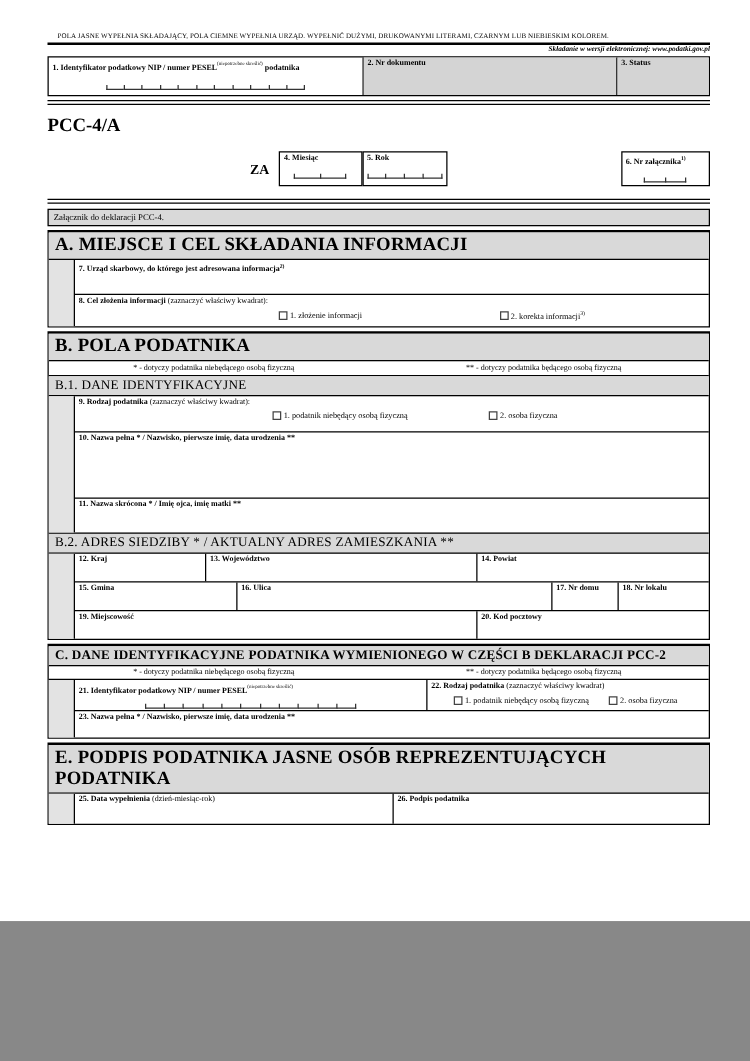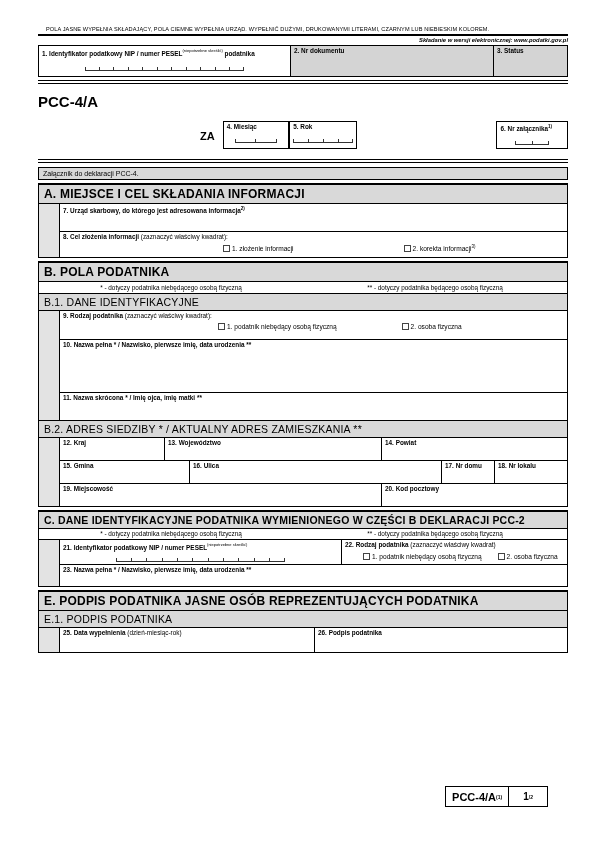--- a/index.html
+++ b/index.html
@@ -1,17 +1,17 @@
 <!DOCTYPE html>
 <html><head>
 <meta charset="utf-8">
 <style>
   html,body{margin:0;padding:0;background:#888;}
-  .sheet{position:relative;width:600px;height:849px;background:#ffffff;margin:0 auto;
-         font-family:Liberation Sans, sans-serif;color:#000;overflow:hidden;}
+  .sheet{position:relative;width:600px;height:737px;background:#ffffff;margin:0 auto;
+         font-family:Liberation Serif, serif;color:#000;overflow:hidden;}
   .content{position:absolute;left:38px;top:26px;width:530px;}
 
   
   .instr{font-size:5.6px;letter-spacing:.1px;text-align:left;padding-left:8px;}
   .topline{height:2px;background:#000;margin-top:2px;}
   .efiling{font-size:5.8px;font-weight:bold;font-style:italic;text-align:right;margin-top:1px;}
   .efiling .url{text-decoration:none;}
 
   
   .toprow{display:flex;border:1px solid #000;margin-top:2px;height:30px;}
@@ -41,21 +41,21 @@
   .za-lab{font-size:11px;font-weight:bold;margin-left:162px;margin-top:9px;margin-right:8px;}
   .za-box{border:1px solid #000;height:28px;padding:1px 3px;box-sizing:border-box;}
   .za-m{width:78px;}
   .za-r{width:80px;margin-left:0;}
   .za-z{width:84px;margin-left:139px;}
   .za-box .ruler{margin:8px auto 0;}
 
   .attach-bar{border:1px solid #000;background:#d9d9d9;font-size:7px;padding:2px 4px;margin-top:4px;}
 
   .section{border:1px solid #000;border-top-width:2px;margin-top:3px;}
-  .sec-h{background:#d9d9d9;border-bottom:1px solid #000;font-size:12px;font-weight:bold;padding:2px 5px;letter-spacing:.2px;}
+  .sec-h{background:#d9d9d9;border-bottom:1px solid #000;font-size:15px;font-weight:bold;padding:2px 5px;letter-spacing:.2px;}
   .sec-h.sub{font-weight:normal;font-size:10.5px;}
   .note-row{display:flex;font-size:6.4px;padding:1.5px 0 2px;border-bottom:1px solid #000;}
   .note-row span{flex:1;text-align:center;}
 
   .fields{display:flex;}
   .strip{width:20px;background:#e3e3e3;border-right:1px solid #000;}
   .rows{flex:1;display:flex;flex-direction:column;}
   .frow{display:flex;border-bottom:1px solid #000;}
   .rows .frow:last-child{border-bottom:none;}
   .fcell{border-right:1px solid #000;padding:1px 3px;box-sizing:border-box;position:relative;}
@@ -304,21 +304,20 @@
               <div class="lbl">23. Nazwa pełna * / Nazwisko, pierwsze imię, data urodzenia **</div>
             </div>
           </div>
         </div>
       </div>
     </div>
 
 
     <div class="section">
       <div class="sec-h">E. PODPIS PODATNIKA JASNE OSÓB REPREZENTUJĄCYCH PODATNIKA</div>
-      <div class="sec-h sub">E.1. PODPIS PODATNIKA</div>
       <div class="fields">
         <div class="strip"></div>
         <div class="rows">
           <div class="frow" style="height:24px">
             <div class="fcell" style="width:255px">
               <div class="lbl"><span>25. Data wypełnienia</span> <span class="hint">(dzień-miesiąc-rok)</span></div>
             </div>
             <div class="fcell full">
               <div class="lbl">26. Podpis podatnika</div>
             </div>

